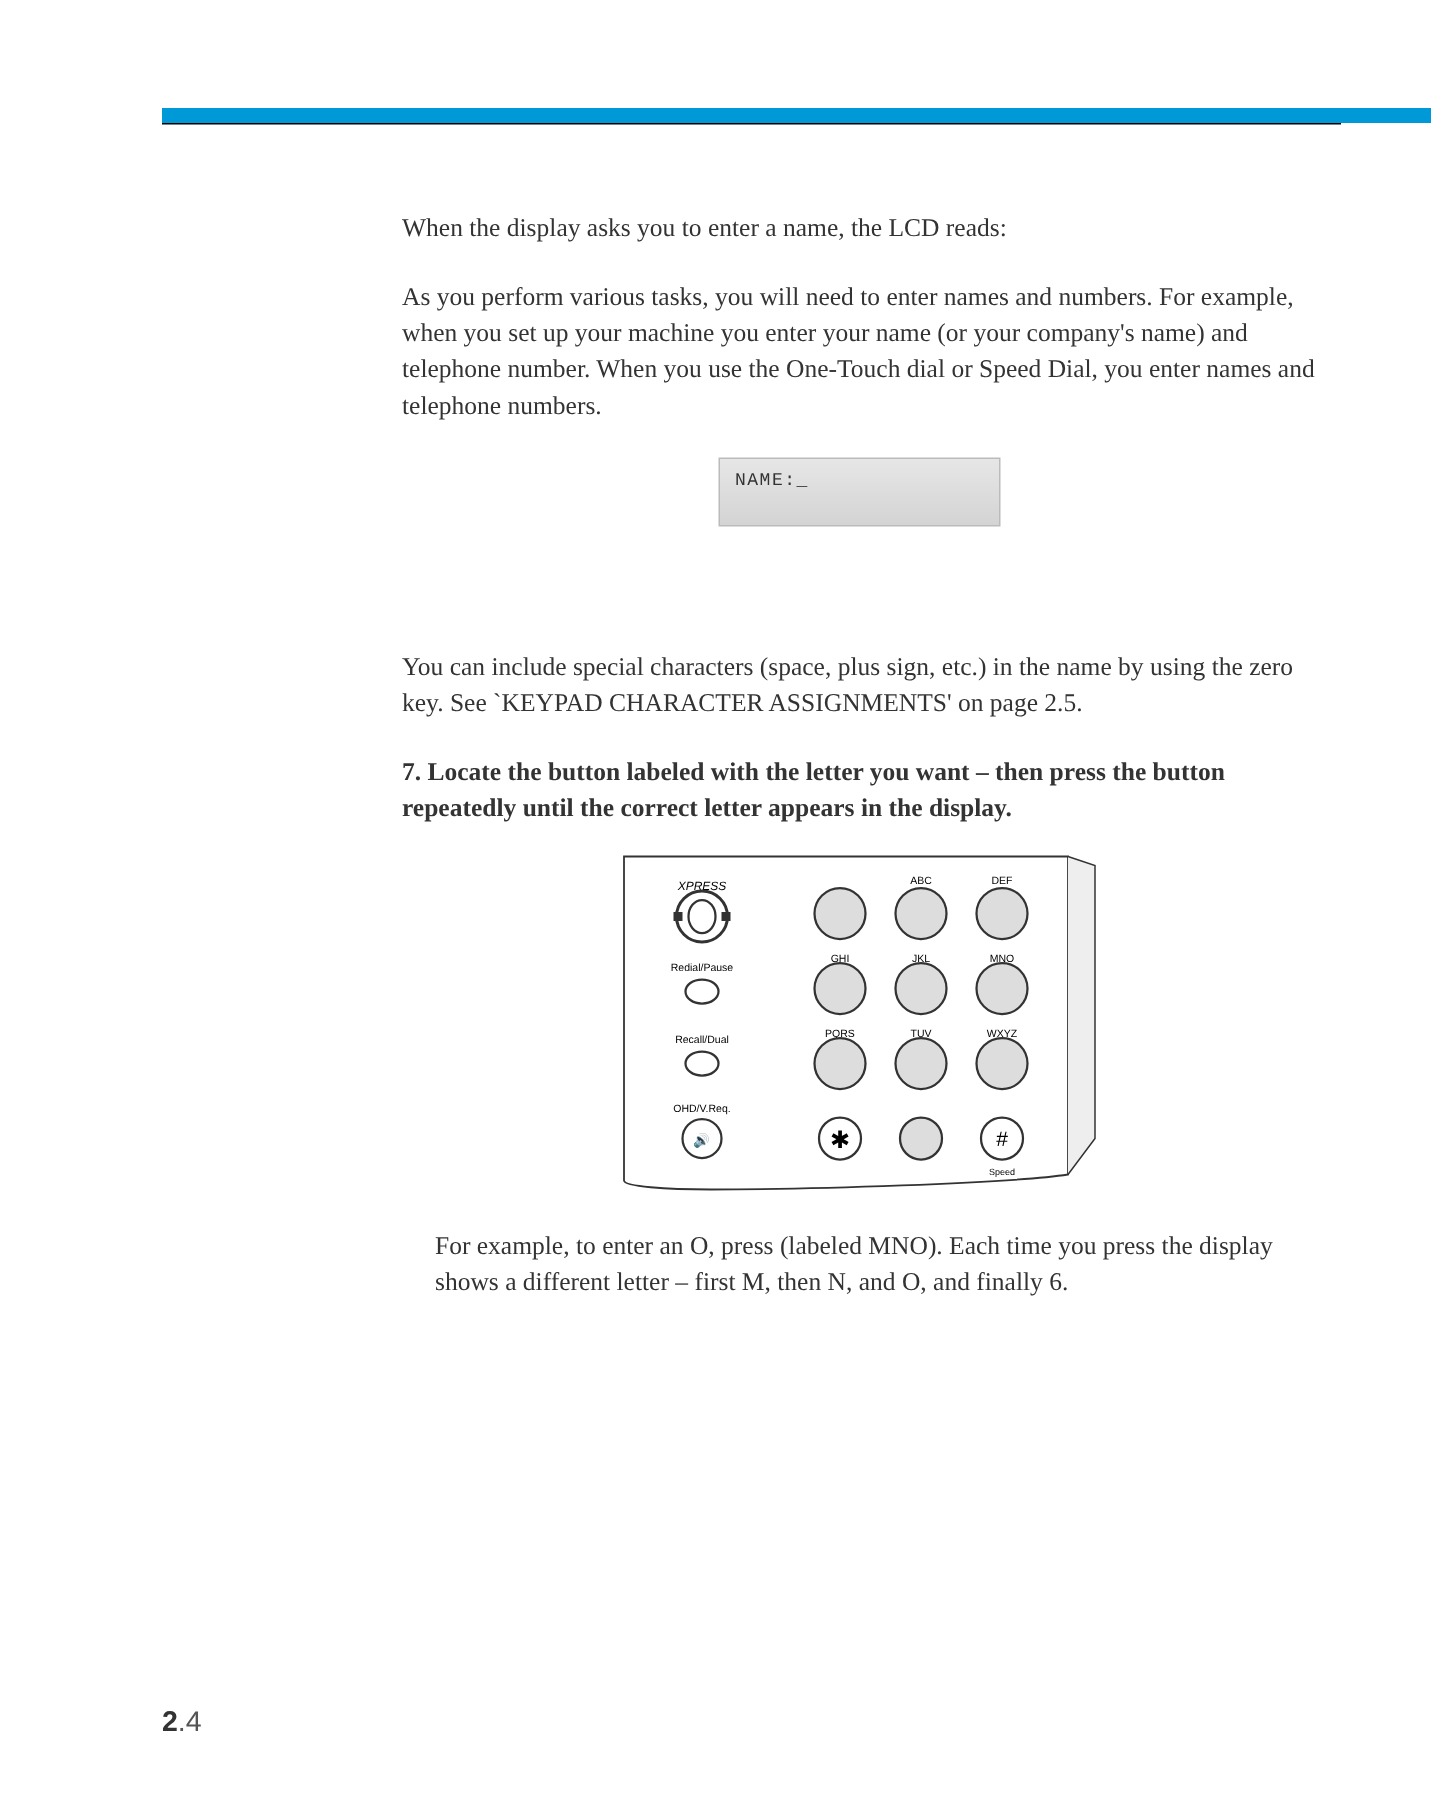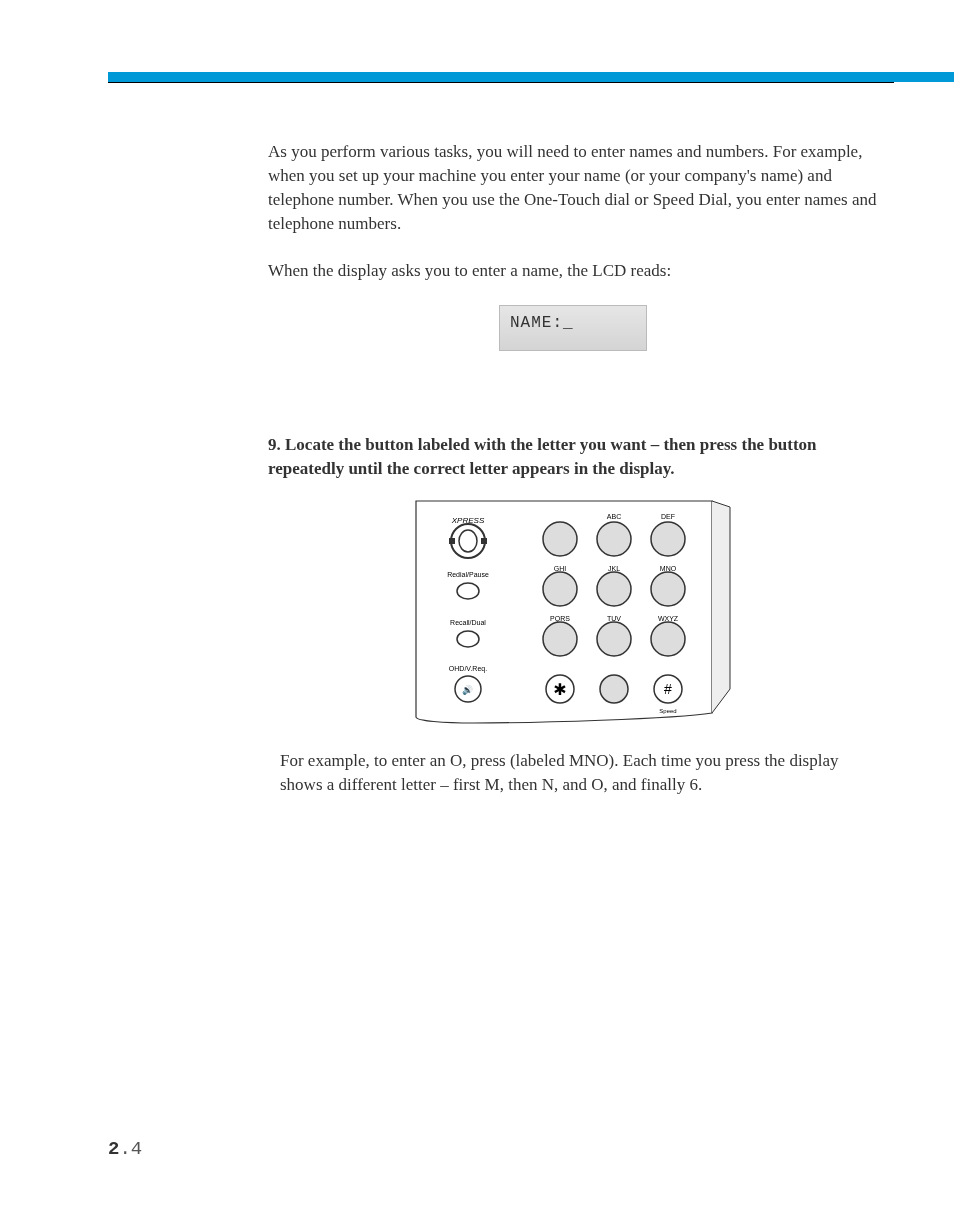--- a/index.html
+++ b/index.html
@@ -30,73 +30,74 @@
     position: absolute;
     top: 140px;
     left: 268px;
     width: 610px;
     font-size: 17px;
     line-height: 1.42;
     color: #333;
   }
   .para { margin-bottom: 22px; }
   .lcd-box {
-    width: 148px;
+    width: 188px;
     height: 46px;
     background: linear-gradient(to bottom, #e6e6e6, #d4d4d4);
     border: 1px solid #bbb;
     margin: 12px auto 28px auto;
     padding: 6px 10px;
     font-family: "Courier New", monospace;
-    font-size: 16px;
+    font-size: 12px;
     letter-spacing: 1px;
     color: #333;
   }
   .step-bold {
     font-weight: bold;
     margin-bottom: 18px;
   }
   .keypad-wrap {
     width: 318px;
     margin: 10px auto 24px auto;
   }
   .keypad-svg { display: block; }
-  .indent { margin-left: 12px; }
+  .indent { margin-left: 22px; }
   .page-num {
     position: absolute;
     bottom: 46px;
     left: 108px;
-    font-family: Liberation Mono, monospace;
+    font-family: Liberation Sans, sans-serif;
     font-size: 19px;
     color: #555;
     text-align: center;
   }
   .page-num .bold2 { font-weight: bold; color: #333; }
 </style>
 </head>
 <body>
 
 <div class="header-bar"></div>
 <div class="header-rule"></div>
 
 <div class="content">
 
+  <p class="para">When the display asks you to enter a name, the LCD reads:</p>
+
   <p class="para">As you perform various tasks, you will need to enter names and numbers. For example, when you set up your machine you enter your name (or your company's name) and telephone number. When you use the One-Touch dial or Speed Dial, you enter names and telephone numbers.</p>
-
-  <p class="para">When the display asks you to enter a name, the LCD reads:</p>
 
   <div class="lcd-box">
     <span>NAME:_</span>
   </div>
 
 
   <div style="height:54px"></div>
 
+  <p class="para">You can include special characters (space, plus sign, etc.) in the name by using the zero key. See `KEYPAD CHARACTER ASSIGNMENTS' on page 2.5.</p>
 
-  <p class="para step-bold">9. Locate the button labeled with the letter you want – then press the button repeatedly until the correct letter appears in the display.</p>
+  <p class="para step-bold">7. Locate the button labeled with the letter you want – then press the button repeatedly until the correct letter appears in the display.</p>
 
   <div class="keypad-wrap">
     <svg class="keypad-svg" width="318" height="226" viewBox="0 0 318 226">
 
       <path d="M 2 2 H 298 V 214 C 260 220 120 224 60 224 C 30 224 2 222 2 218 Z" fill="#fff" stroke="#333" stroke-width="1.2"></path>
       <path d="M 298 2 L 316 8 V 190 L 298 214" fill="#eee" stroke="#333" stroke-width="1"></path>
 
       <g>
         <text x="54" y="24" font-size="8" font-family="Arial" font-style="italic" text-anchor="middle">XPRESS</text>
         <circle cx="54" cy="42" r="17" fill="#fff" stroke="#333" stroke-width="2"></circle>

